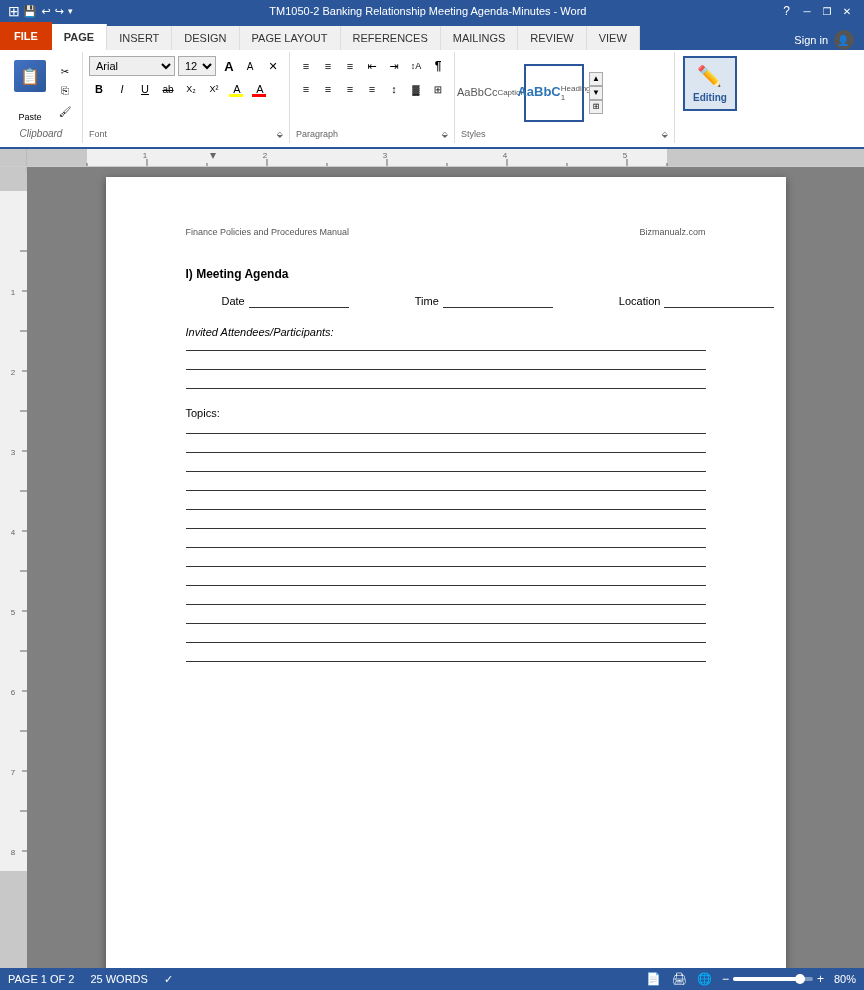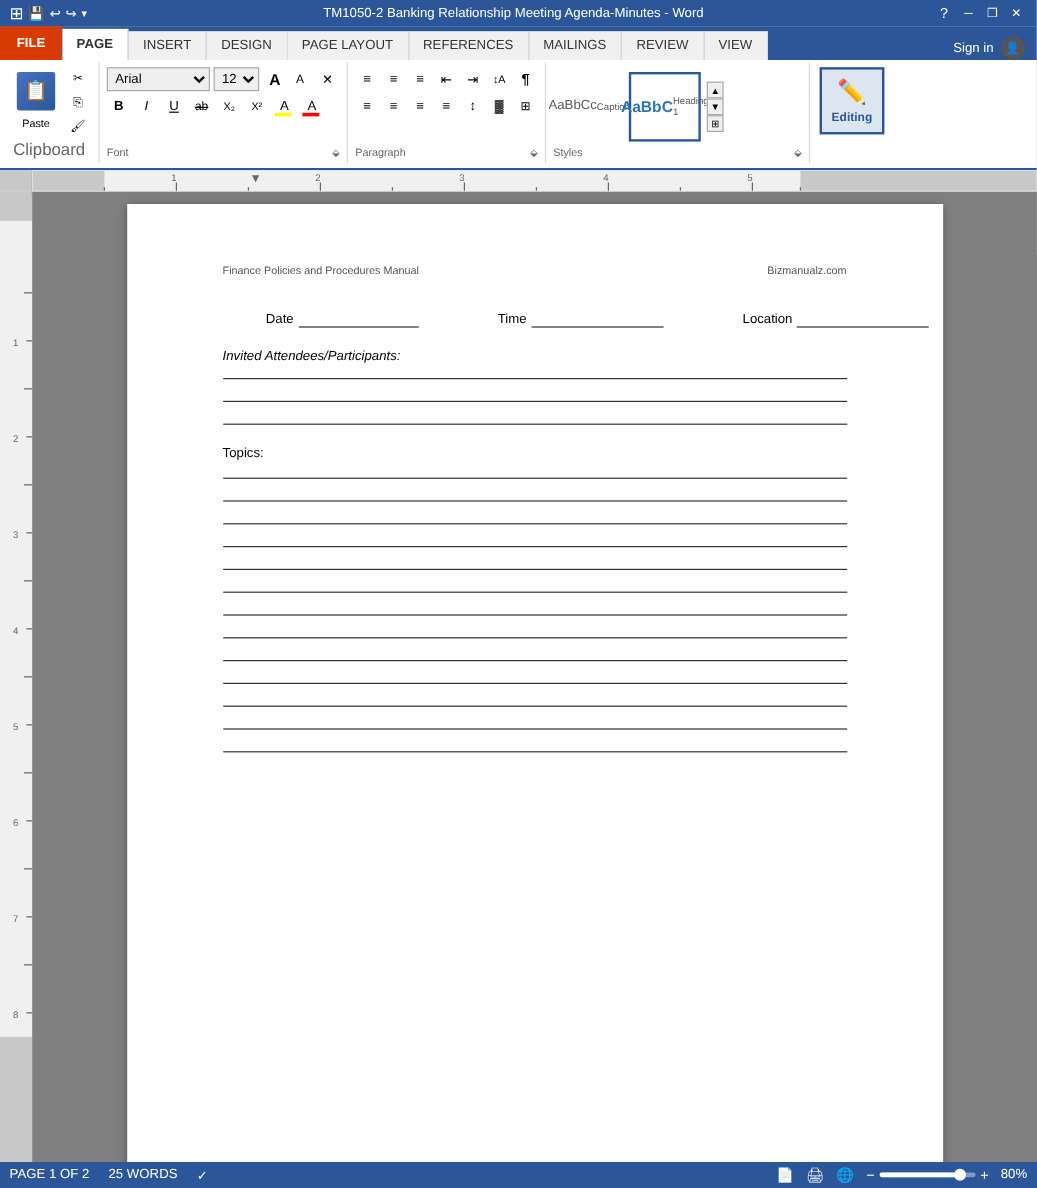--- a/index.html
+++ b/index.html
@@ -118,31 +118,31 @@
       padding: 4px 6px;
     }
     .paste-icon {
       width: 32px; height: 32px;
       background: linear-gradient(135deg, #4472c4, #2b579a);
       border-radius: 2px;
       display: flex; align-items: center; justify-content: center;
       color: white;
       font-size: 16px;
     }
-    .paste-label { font-size: 9px; margin-top: 6px; }
+    .paste-label { font-size: 9px; margin-top: 20px; }
     .small-btn {
       width: 18px; height: 18px;
       border: 1px solid transparent;
       background: transparent;
       cursor: pointer;
       display: flex; align-items: center; justify-content: center;
       font-size: 10px;
       border-radius: 2px;
     }
-    .clipboard-label { font-size: 14px; color: #666; }
+    .clipboard-label { font-size: 10px; color: #666; font-style: italic; }
 
     
     .font-group {
       padding: 4px 6px;
       border-right: 1px solid #ddd;
       display: flex;
       flex-direction: column;
       gap: 3px;
       min-width: 170px;
     }
@@ -622,20 +622,21 @@
 
   <div id="doc-area">
     <div id="document">
 
       <div class="doc-header">
         <span>Finance Policies and Procedures Manual</span>
         <span>Bizmanualz.com</span>
       </div>
 
 
+      <div class="section-heading">I)  Meeting Agenda</div>
 
       <div class="field-row">
         <div class="field-item">
           <span class="field-label">Date</span>
           <span class="field-line" style="width:100px;">&nbsp;</span>
         </div>
         <div class="field-item">
           <span class="field-label">Time</span>
           <span class="field-line" style="width:110px;">&nbsp;</span>
         </div>

